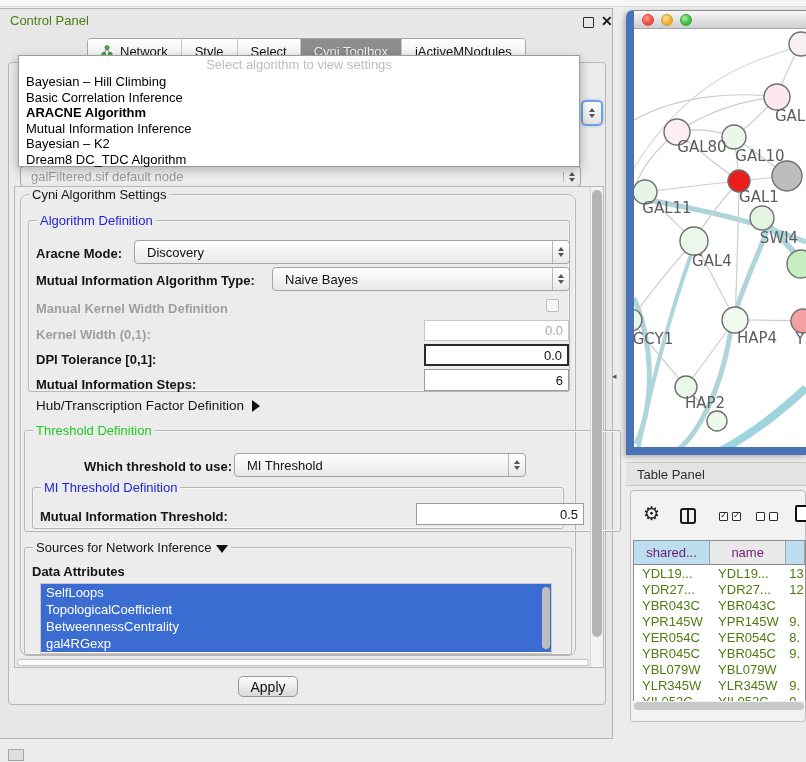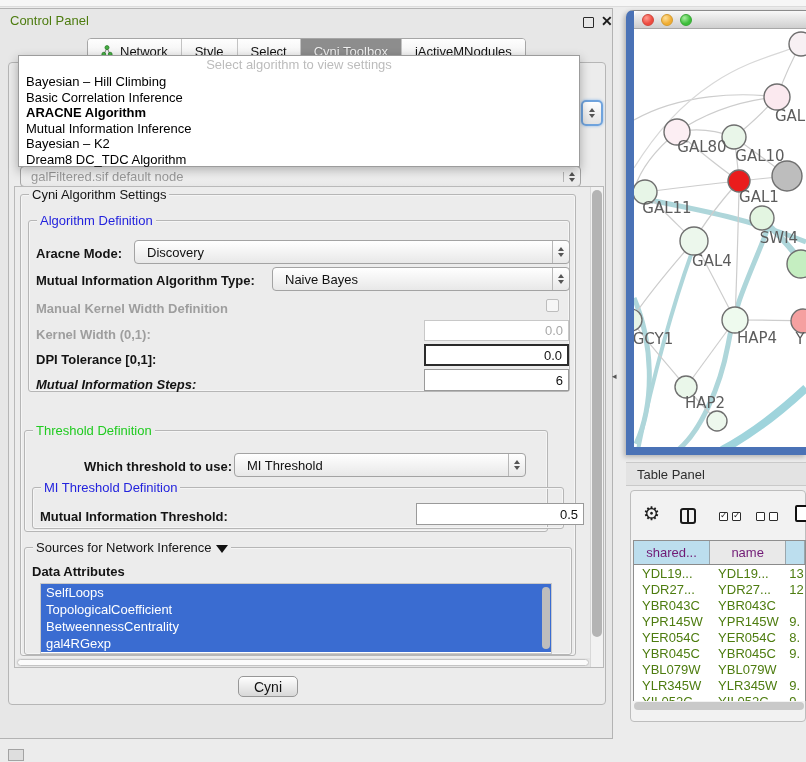--- a/index.html
+++ b/index.html
@@ -165,21 +165,21 @@
         <div class="pop-item">Basic Correlation Inference</div>
         <div class="pop-item bold">ARACNE Algorithm</div>
         <div class="pop-item">Mutual Information Inference</div>
         <div class="pop-item">Bayesian – K2</div>
         <div class="pop-item">Dream8 DC_TDC Algorithm</div>
       </div>
   </div>
 
   <div class="abs scrollpane"></div>
 
-  <div class="abs group" style="left:20px; top:194px; width:556px; height:462px;">
+  <div class="abs group" style="left:20px; top:194px; width:556px; height:462px;border-radius:8px;">
     <span class="legend">Cyni Algorithm Settings</span>
   </div>
 
   <div class="abs group" style="left:28px; top:220px; width:542px; height:172px;">
     <span class="legend blue">Algorithm Definition</span>
   </div>
   <div class="abs lbl" style="left:36px; top:246px;">Aracne Mode:</div>
   <div class="abs combo" style="left:134px; top:240px; width:436px; height:24px;gap:13px;">
     <span class="val">Discovery</span>
     <span class="spin">
@@ -194,25 +194,29 @@
         <span class="tri-up"></span>
         <span class="tri-dn"></span>
       </span>
   </div>
   <div class="abs lbl dis" style="left:36px; top:301px;">Manual Kernel Width Definition</div>
   <div class="abs checkbox" style="left:546px; top:299px;"></div>
   <div class="abs lbl dis" style="left:36px; top:327px;">Kernel Width (0,1):</div>
   <div class="abs input dis" style="left:424px; top:320px; width:145px; height:21px;">0.0</div>
   <div class="abs lbl" style="left:36px; top:352px;">DPI Tolerance [0,1]:</div>
   <div class="abs input focus" style="left:424px; top:344px; width:145px; height:22px;">0.0</div>
-  <div class="abs lbl" style="left:36px; top:377px;font-style:italic;">Mutual Information Steps:</div>
+  <div class="abs lbl" style="left:36px; top:377px;">Mutual Information Steps:</div>
   <div class="abs input" style="left:424px; top:369px; width:145px; height:22px;">6</div>
 
-
-  <div class="abs group" style="left:24px; top:430px; width:524px; height:102px;">
+  <div class="abs hub-row" style="left:36px; top:398px;">
+    <span>Hub/Transcription Factor Definition</span>
+    <span class="tri-right"></span>
+  </div>
+
+  <div class="abs group" style="left:24px; top:430px; width:597px; height:102px;">
     <span class="legend green">Threshold Definition</span>
   </div>
   <div class="abs lbl" style="left:84px; top:459px;">Which threshold to use:</div>
   <div class="abs combo" style="left:234px; top:453px; width:292px; height:24px;">
     <span class="val">MI Threshold</span>
     <span class="spin">
         <span class="tri-up"></span>
         <span class="tri-dn"></span>
       </span>
   </div>
@@ -232,21 +236,21 @@
       <div class="ditem">BetweennessCentrality</div>
       <div class="ditem">gal4RGexp</div>
     </div>
   <div class="abs list-vthumb"></div>
 
   <div class="abs hscroll-track"></div>
   <div class="abs hscroll-thumb"></div>
   <div class="abs vscroll-track"></div>
   <div class="abs vscroll-thumb"></div>
 
-  <div class="abs btn apply">Cyni</div>
+  <div class="abs btn apply">Apply</div>
 
   <div class="abs mini-square"></div>
   <div class="abs cursor-glyph">◂</div>
 
   <div class="abs netwin">
     <div class="net-titlebar">
       <span class="light red"></span>
       <span class="light yellow"></span>
       <span class="light green"></span>
     </div>

